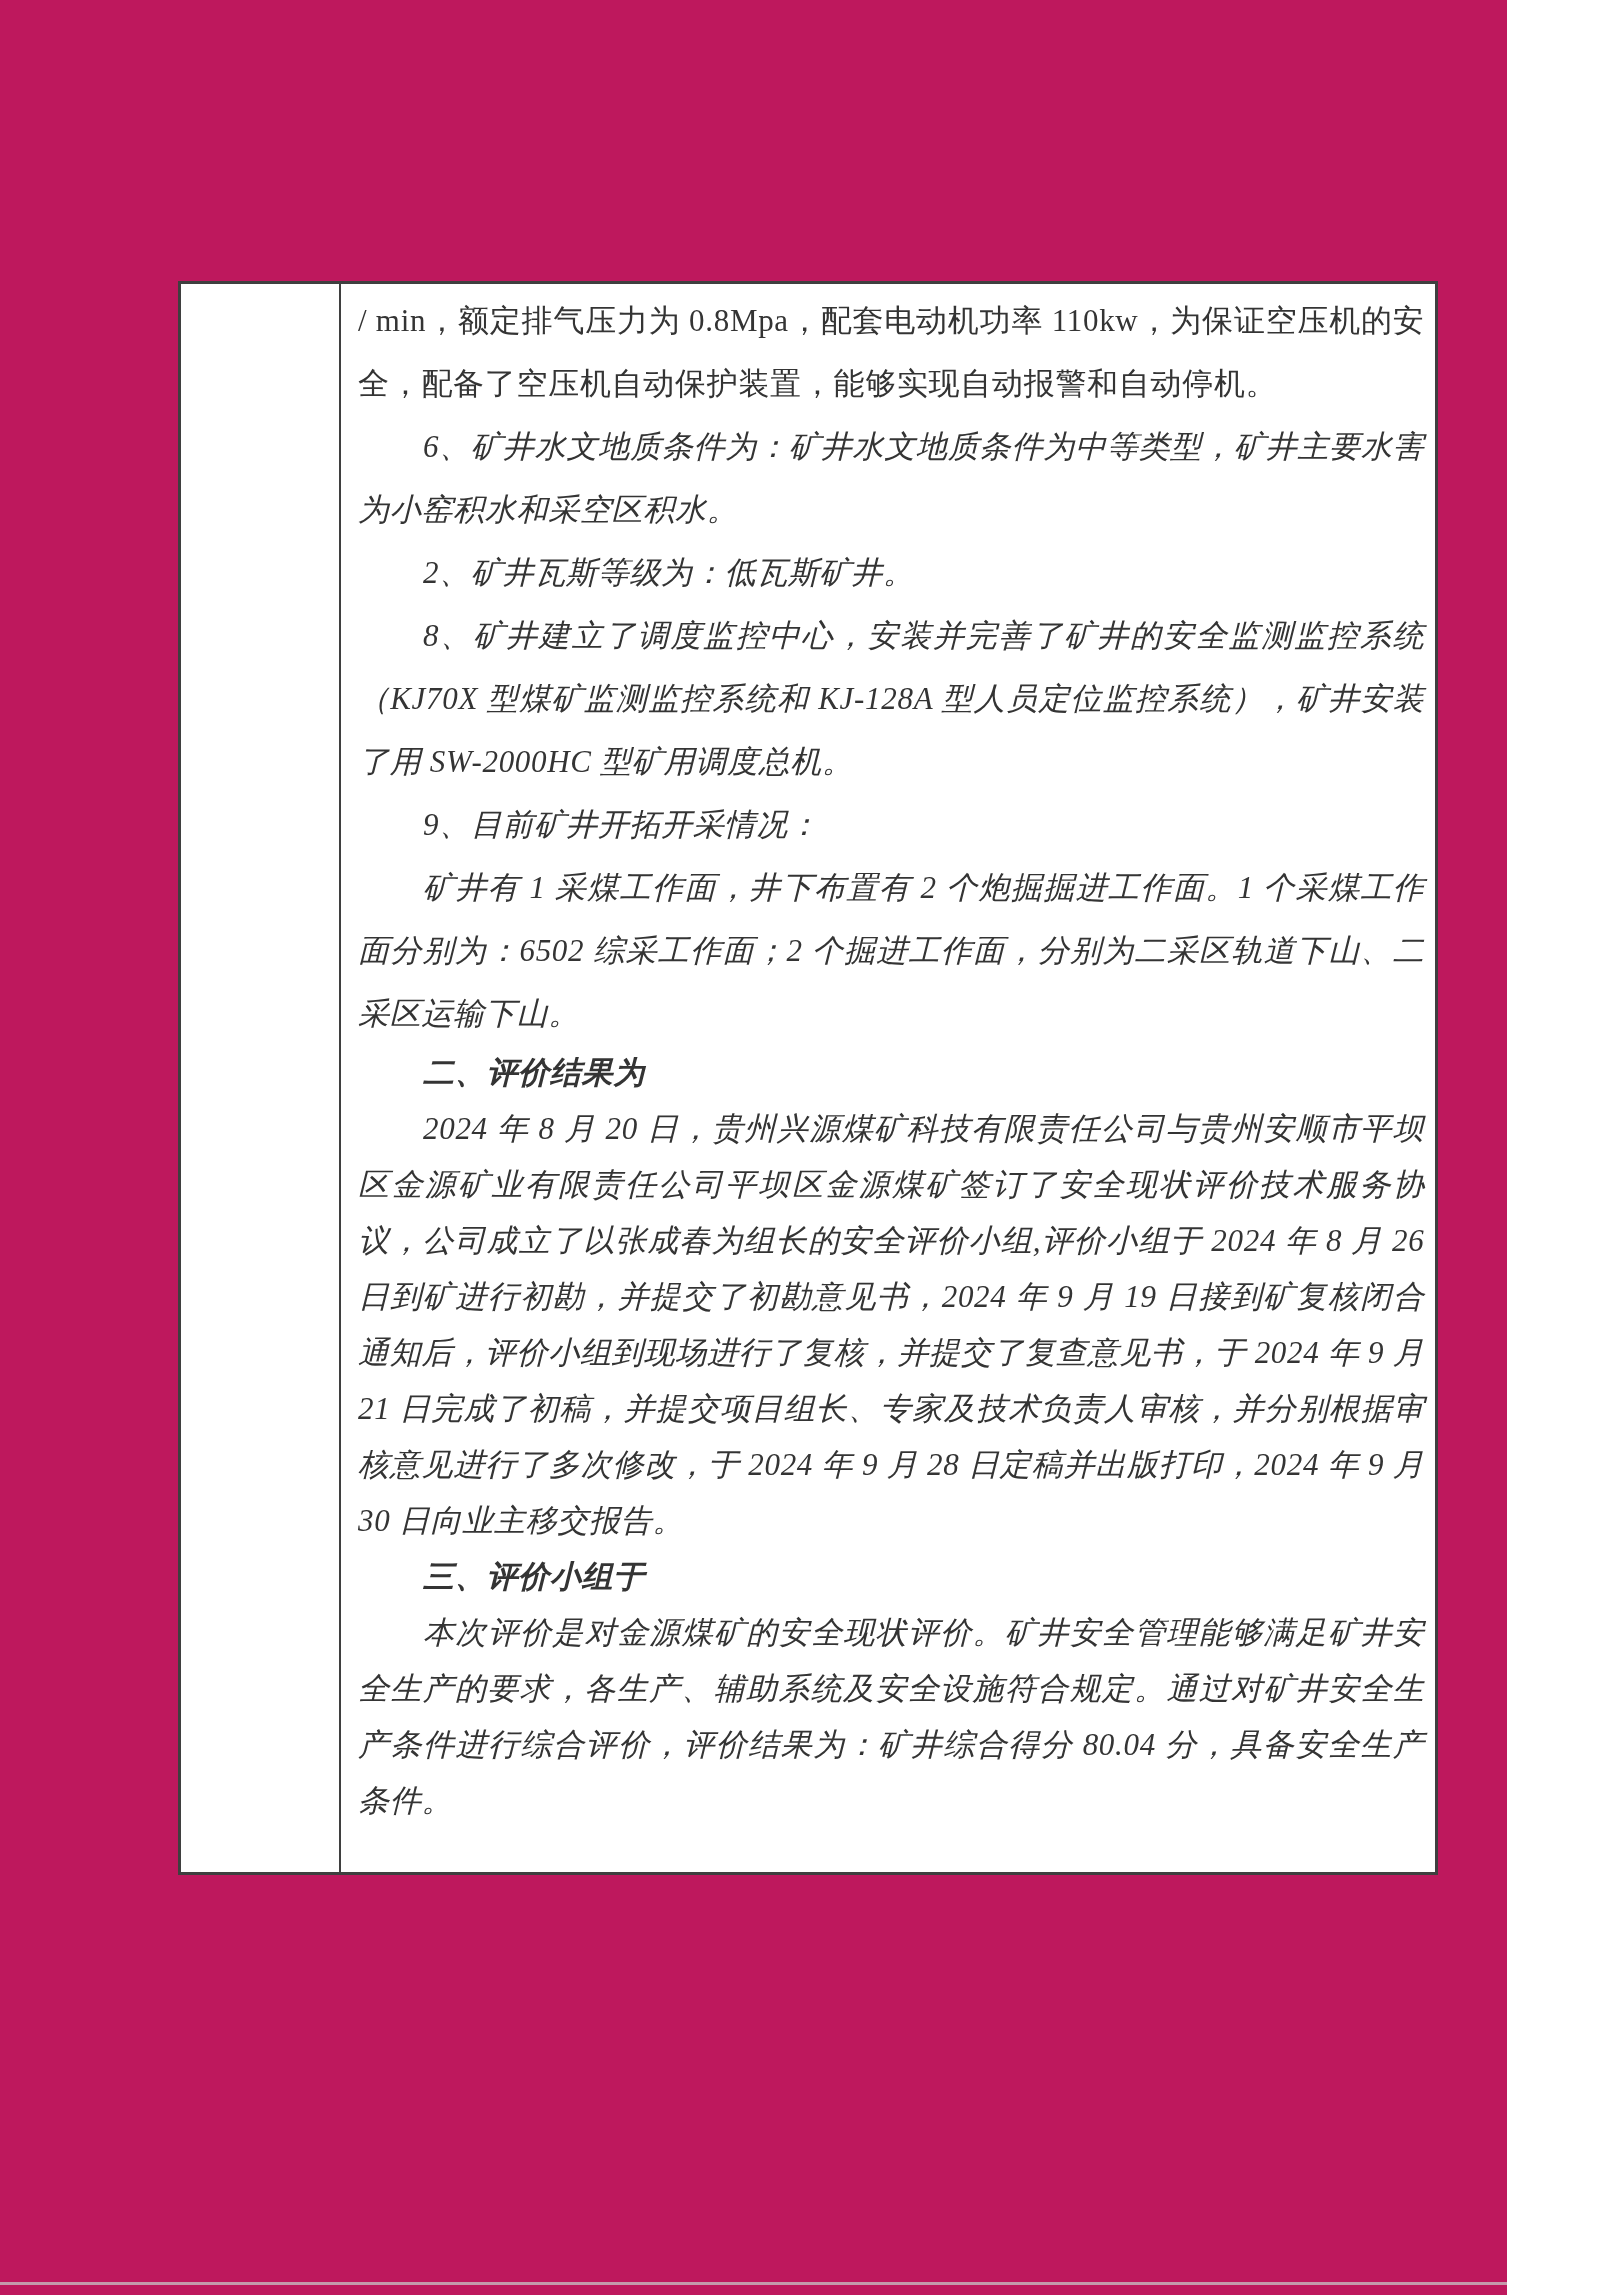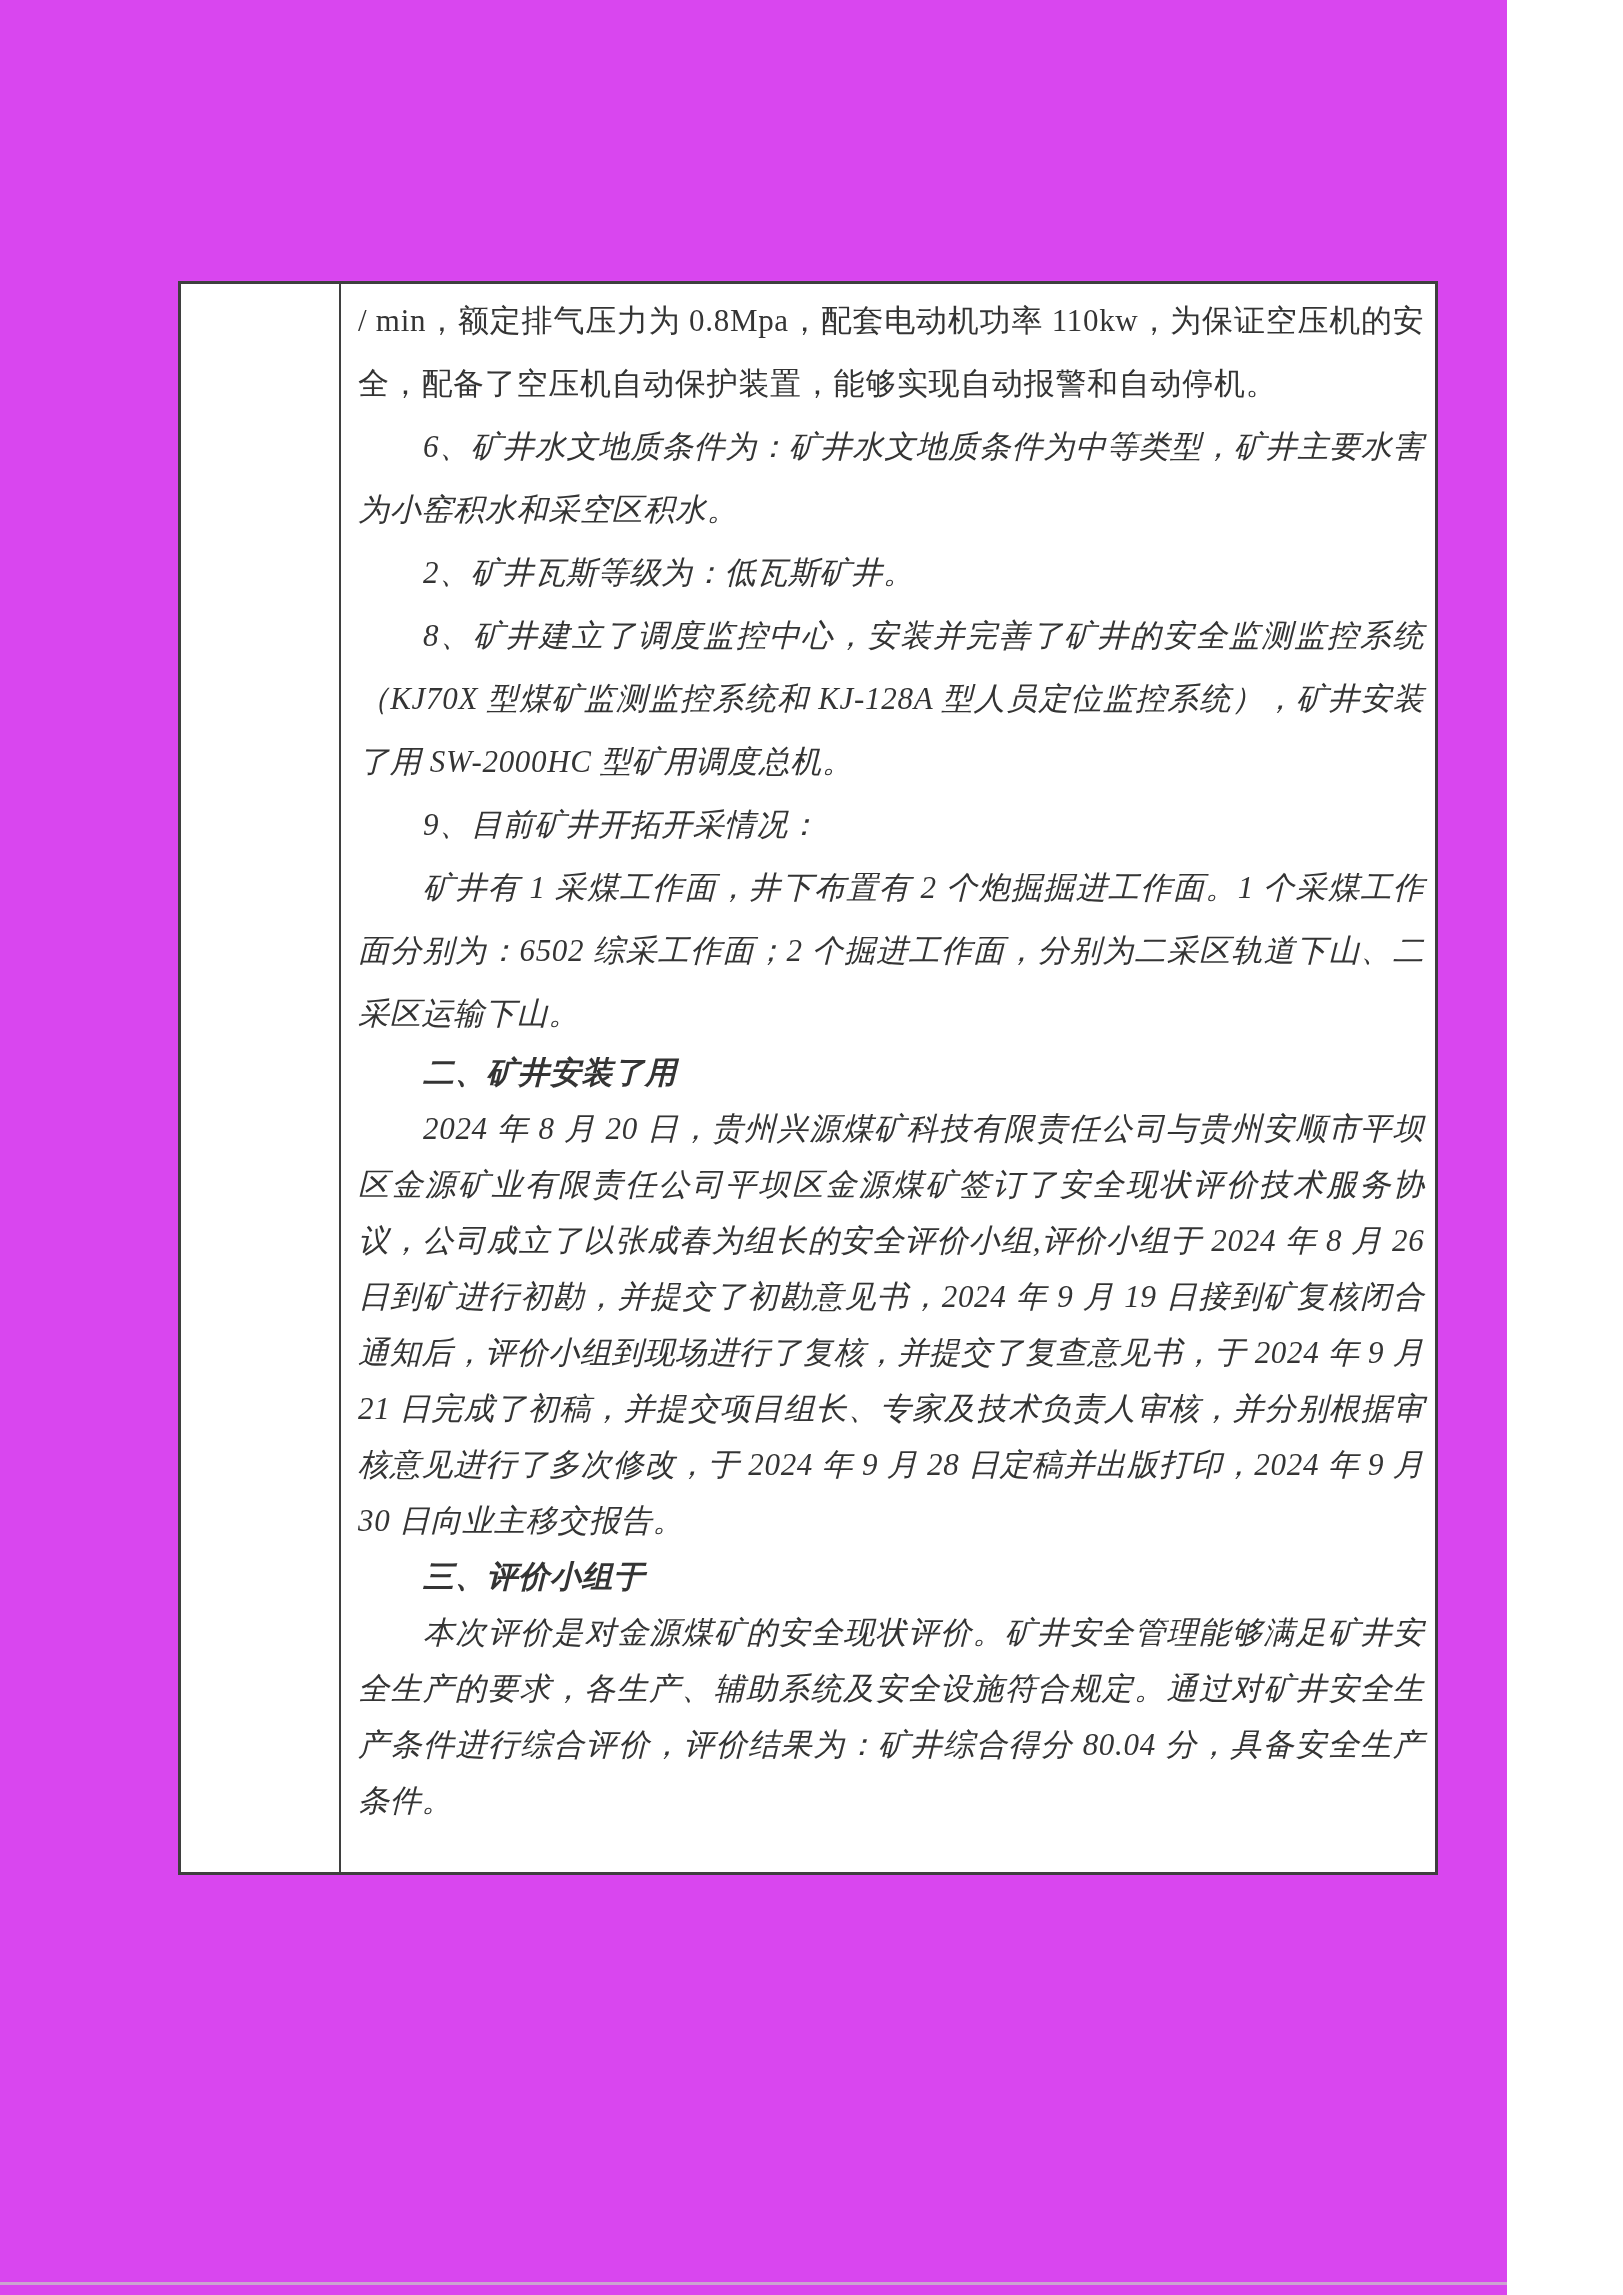--- a/index.html
+++ b/index.html
@@ -4,21 +4,21 @@
 <style>
   html, body {
     margin: 0;
     padding: 0;
     background: #ffffff;
   }
   .page {
     position: relative;
     width: 1507px;
     height: 2295px;
-    background: #d946ef;
+    background: #be185d;
     overflow: hidden;
     font-family: "Liberation Serif", "DejaVu Serif", serif;
   }
   .doc-table {
     position: absolute;
     left: 178px;
     top: 281px;
     width: 1260px;
     height: 1594px;
     box-sizing: border-box;
@@ -66,21 +66,21 @@
   <div class="doc-table">
     <div class="col-left"></div>
     <div class="col-right">
       <div>
           <p class="para sec-a">/ min，额定排气压力为 0.8Mpa，配套电动机功率 110kw，为保证空压机的安全，配备了空压机自动保护装置，能够实现自动报警和自动停机。</p>
           <p class="para sec-a indent">6、矿井水文地质条件为：矿井水文地质条件为中等类型，矿井主要水害为小窑积水和采空区积水。</p>
           <p class="para sec-a indent">2、矿井瓦斯等级为：低瓦斯矿井。</p>
           <p class="para sec-a indent">8、矿井建立了调度监控中心，安装并完善了矿井的安全监测监控系统（KJ70X 型煤矿监测监控系统和 KJ-128A 型人员定位监控系统），矿井安装了用 SW-2000HC 型矿用调度总机。</p>
           <p class="para sec-a indent">9、目前矿井开拓开采情况：</p>
           <p class="para sec-a indent">矿井有 1 采煤工作面，井下布置有 2 个炮掘掘进工作面。1 个采煤工作面分别为：6502 综采工作面；2 个掘进工作面，分别为二采区轨道下山、二采区运输下山。</p>
-          <p class="para sec-b indent bold">二、矿井安装了用</p>
+          <p class="para sec-b indent bold">二、评价结果为</p>
           <p class="para sec-b indent">2024 年 8 月 20 日，贵州兴源煤矿科技有限责任公司与贵州安顺市平坝区金源矿业有限责任公司平坝区金源煤矿签订了安全现状评价技术服务协议，公司成立了以张成春为组长的安全评价小组,评价小组于 2024 年 8 月 26 日到矿进行初勘，并提交了初勘意见书，2024 年 9 月 19 日接到矿复核闭合通知后，评价小组到现场进行了复核，并提交了复查意见书，于 2024 年 9 月 21 日完成了初稿，并提交项目组长、专家及技术负责人审核，并分别根据审核意见进行了多次修改，于 2024 年 9 月 28 日定稿并出版打印，2024 年 9 月 30 日向业主移交报告。</p>
           <p class="para sec-b indent bold">三、评价小组于</p>
           <p class="para sec-b indent">本次评价是对金源煤矿的安全现状评价。矿井安全管理能够满足矿井安全生产的要求，各生产、辅助系统及安全设施符合规定。通过对矿井安全生产条件进行综合评价，评价结果为：矿井综合得分 80.04 分，具备安全生产条件。</p>
         </div>
     </div>
   </div>
   <div class="scan-edge"></div>
 </div>
 
 

